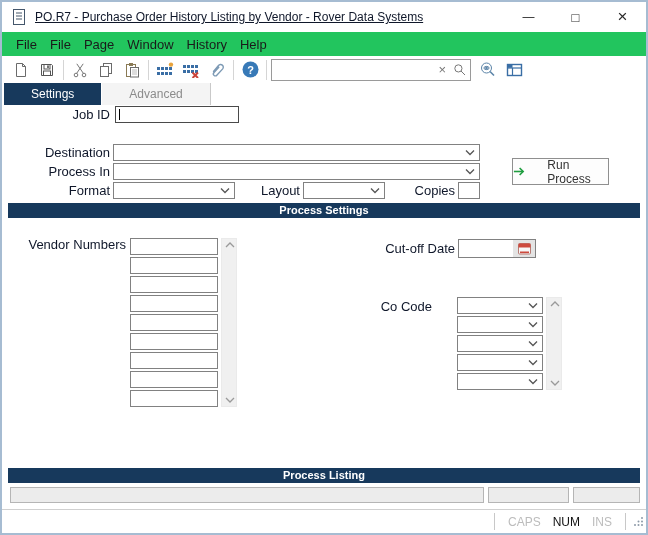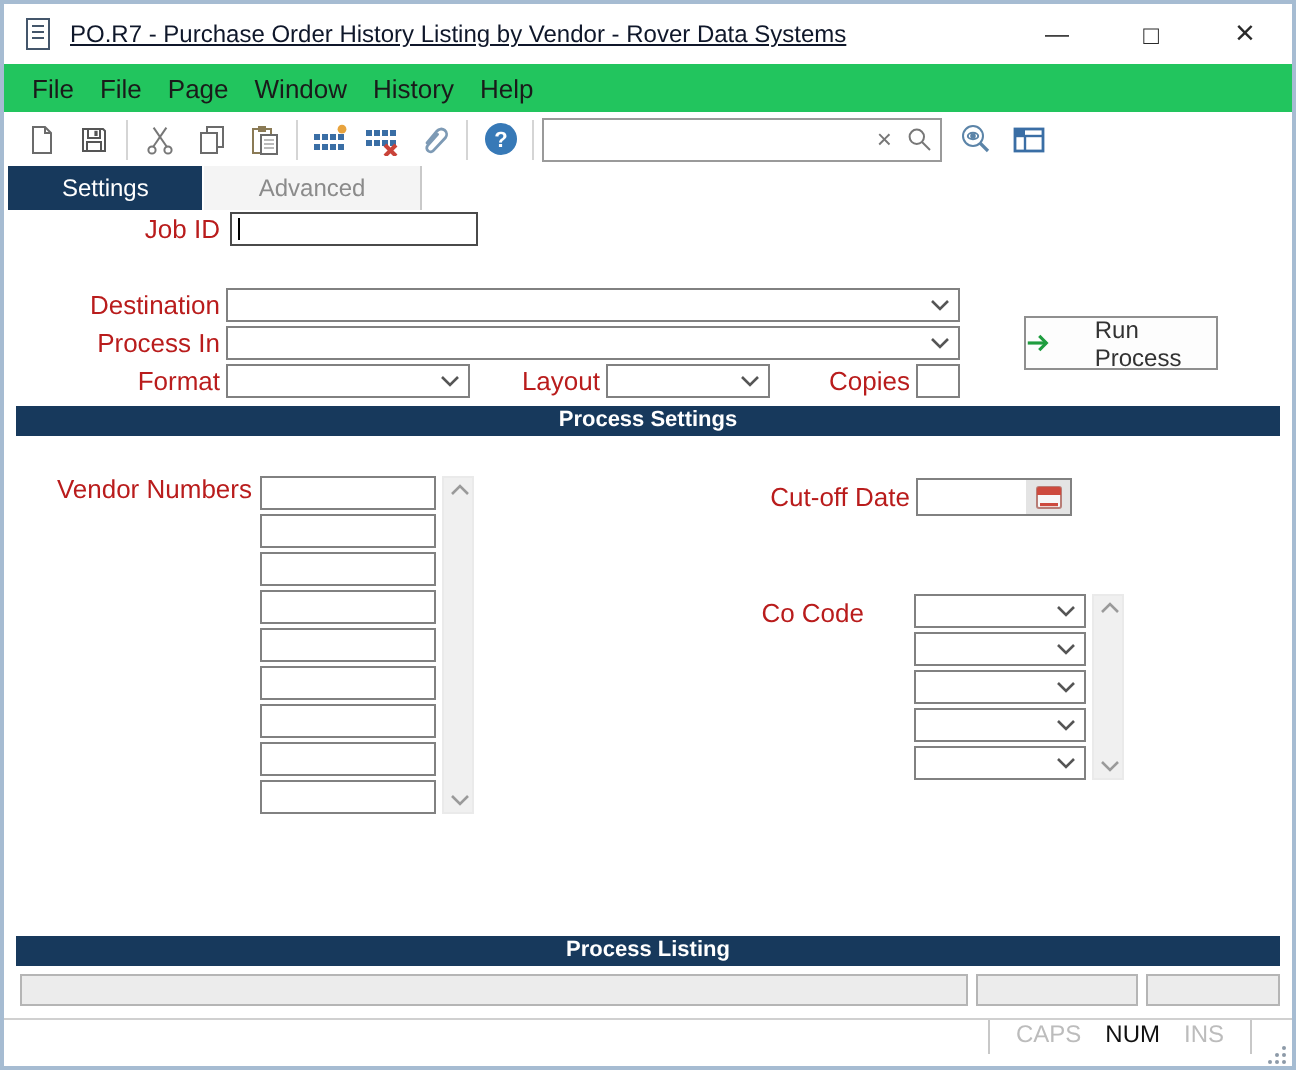--- a/index.html
+++ b/index.html
@@ -40,21 +40,21 @@
   .search-clear{color:#777;font-size:13px;padding:0 3px;line-height:1;}
   .search-mag{display:flex;padding:0 4px;}
 
   
   .tabstrip{position:absolute;left:2px;top:81px;height:22px;display:flex;}
   .tab{height:22px;display:flex;align-items:center;justify-content:center;font-size:12px;padding:0 27px;}
   .tab.active{background:var(--navy);color:#fff;min-width:58px;}
   .tab.inactive{background:#f4f4f4;color:#8b8b8b;min-width:55px;border-right:1px solid #c9c9c9;margin-left:1px;}
 
   
-  .label{position:absolute;font-size:13px;color:#b91c1c;text-align:right;white-space:nowrap;line-height:17px;}
+  .label{position:absolute;font-size:13px;color:#0f172a;text-align:right;white-space:nowrap;line-height:17px;}
   .section-bar{position:absolute;left:6px;width:632px;height:15px;background:var(--navy);color:#fff;
     font-size:11px;font-weight:700;display:flex;align-items:center;justify-content:center;line-height:1;}
 
   .tinput{position:absolute;border:1px solid var(--ctl-border);background:#fff;height:17px;}
   .tinput input{width:100%;height:100%;border:none;outline:none;font-family:"Liberation Sans",sans-serif;font-size:12px;padding:0 3px;background:transparent;}
   .tinput.focused{border-color:#4a4a4a;}
   .caret{position:absolute;left:3px;top:2px;width:1px;height:11px;background:#000;}
 
   .combo{position:absolute;height:17px;border:1px solid var(--ctl-border);background:#fff;display:flex;align-items:center;}
   .combo .combo-value{flex:1;font-size:12px;padding-left:3px;overflow:hidden;white-space:nowrap;}
@@ -76,21 +76,21 @@
   .vscroll .down{bottom:3px;}
 
   .datefield{position:absolute;left:456px;top:237px;width:78px;height:19px;border:1px solid var(--ctl-border);background:#fff;display:flex;}
   .datefield input{flex:1;min-width:0;border:none;outline:none;font-size:12px;padding:0 3px;font-family:"Liberation Sans",sans-serif;}
   .datefield .cal-seg{width:22px;background:#e4e4e4;display:flex;align-items:center;justify-content:center;}
 
   .status-field{position:absolute;top:485px;height:16px;background:#ececec;border:1px solid #b5b5b5;}
 
   
   .statusbar{position:absolute;left:0;right:0;bottom:0;height:24px;border-top:1px solid #d0d0d0;background:#fff;
-    display:flex;justify-content:flex-end;font-size:12px;}
+    display:flex;align-items:center;justify-content:flex-end;font-size:12px;}
   .sb-sep{width:1px;height:17px;background:#c8c8c8;margin:0 7px;}
   .sb-key{margin:0 6px;}
   .sb-key.off{color:#bcbcbc;}
   .sb-key.on{color:#111;}
   .sb-session{margin-right:8px;white-space:nowrap;}
   .sb-grip{margin-right:2px;display:flex;align-items:flex-end;}
 </style>
 </head>
 <body>
 

